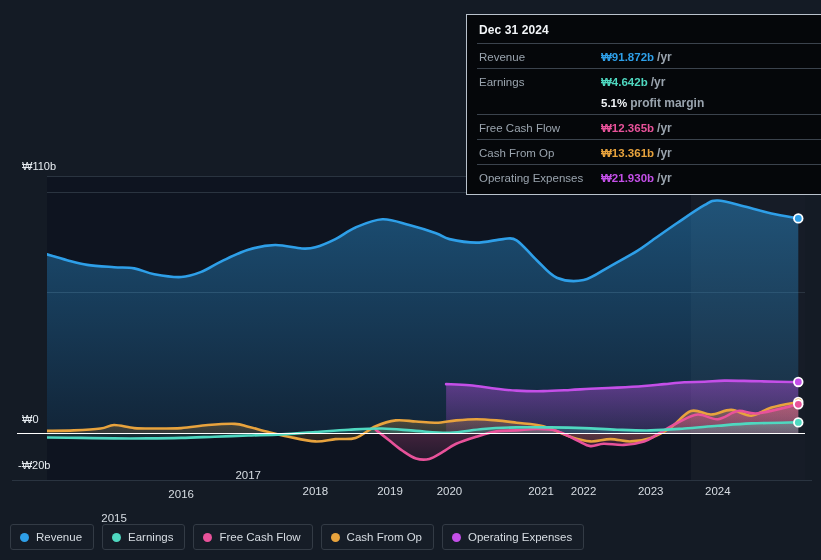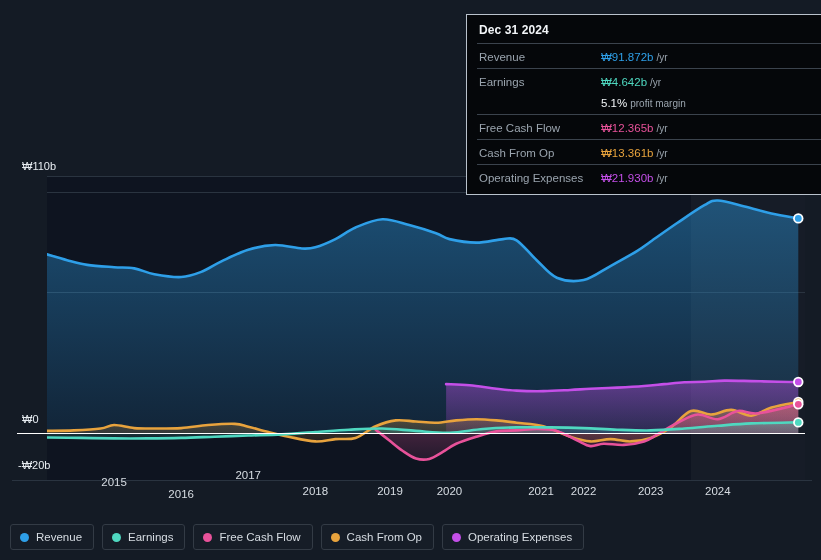--- a/index.html
+++ b/index.html
@@ -32,22 +32,22 @@
   .tt-row{
     display:flex;align-items:baseline;
     border-top:1px solid #3b434d;
     padding:3px 0 3px 2px;
     min-height:16px;
   }
   .tt-label{
     color:#9aa4ae;font-size:11.5px;
     width:122px;flex:0 0 122px;
   }
-  .tt-val{font-size:11.5px;font-weight:normal;}
-  .tt-unit{color:#9aa4ae;font-size:10px;font-weight:normal;margin-left:3px;}
+  .tt-val{font-size:11.5px;font-weight:bold;}
+  .tt-unit{color:#9aa4ae;font-size:12px;font-weight:bold;margin-left:3px;}
   .tt-sub .tt-label{visibility:hidden;}
   .tt-sub{border-top:none;padding-top:0;}
   .tt-sub .tt-val{color:#f2f5f8;}
 
   
   .axlabel{
     position:absolute;color:#e8edf2;font-size:11px;white-space:nowrap;
   }
   .xlabel{
     position:absolute;color:#d7dde3;font-size:11.5px;
@@ -144,21 +144,21 @@
     <g id="xaxis-line">
         <line x1="12" x2="812" y1="480" y2="480" stroke="#2a3440" stroke-width="1" shape-rendering="crispEdges"></line>
       </g>
   </svg>
 
   <div class="axlabel" style="left:22px;top:160px;">₩110b</div>
   <div class="axlabel" style="left:22px;top:413px;">₩0</div>
   <div class="axlabel" style="left:18px;top:459px;">-₩20b</div>
 
   <div id="xticks">
-      <div class="xlabel" style="left: 114.08px; top: 476px;">2015</div>
+      <div class="xlabel" style="left: 114.08px; top: 512px;">2015</div>
       <div class="xlabel" style="left: 181.159px; top: 488px;">2016</div>
       <div class="xlabel" style="left: 248.239px; top: 469px;">2017</div>
       <div class="xlabel" style="left: 315.319px; top: 485px; text-align: right;">2018</div>
       <div class="xlabel" style="left: 390px; top: 485px;">2019</div>
       <div class="xlabel" style="left: 449.478px; top: 485px;">2020</div>
       <div class="xlabel" style="left: 541px; top: 485px;">2021</div>
       <div class="xlabel" style="left: 583.637px; top: 485px;">2022</div>
       <div class="xlabel" style="left: 650.717px; top: 485px;">2023</div>
       <div class="xlabel" style="left: 717.796px; top: 485px;">2024</div>
     </div>

